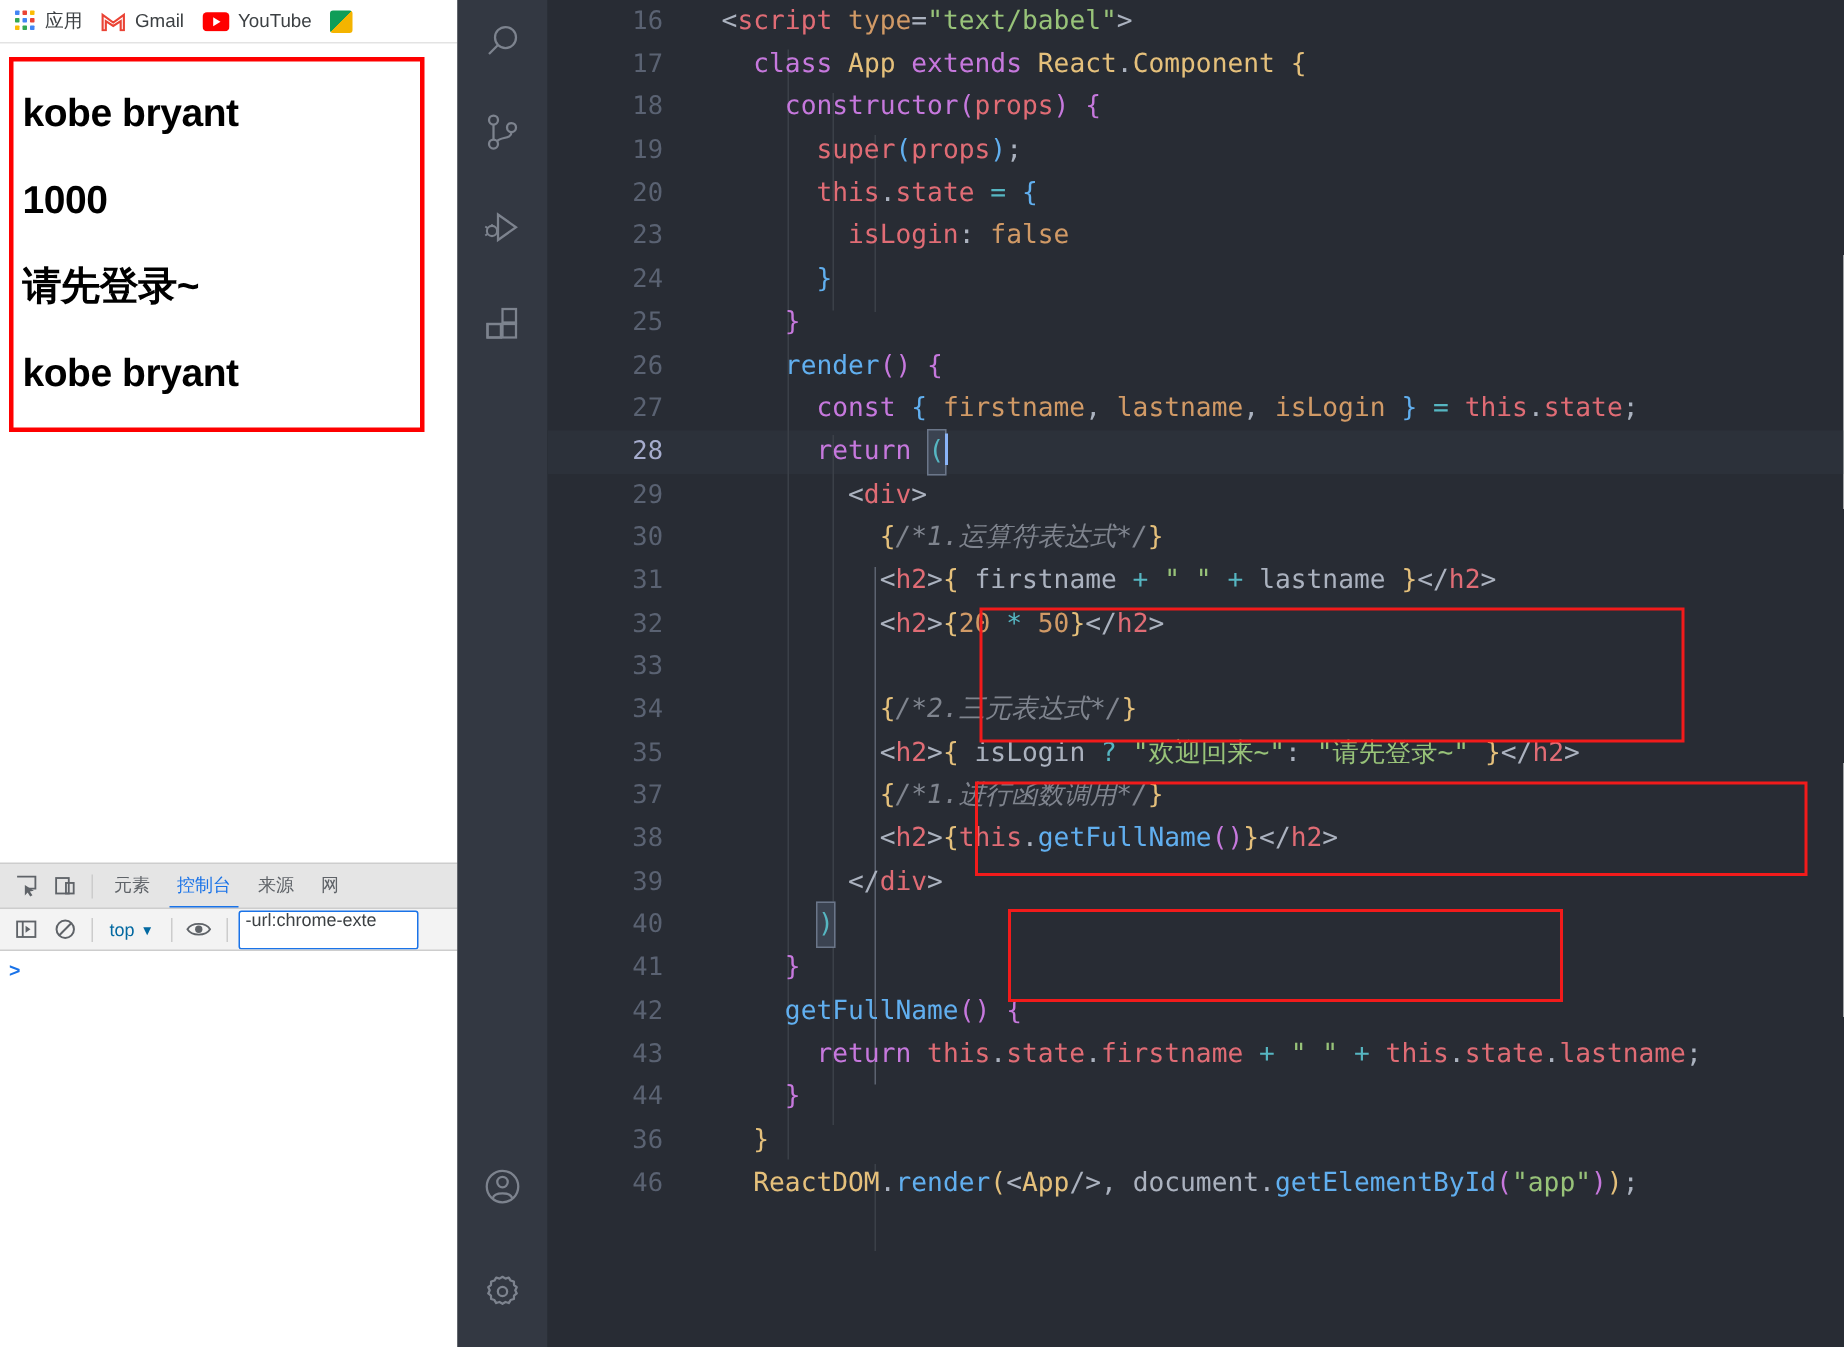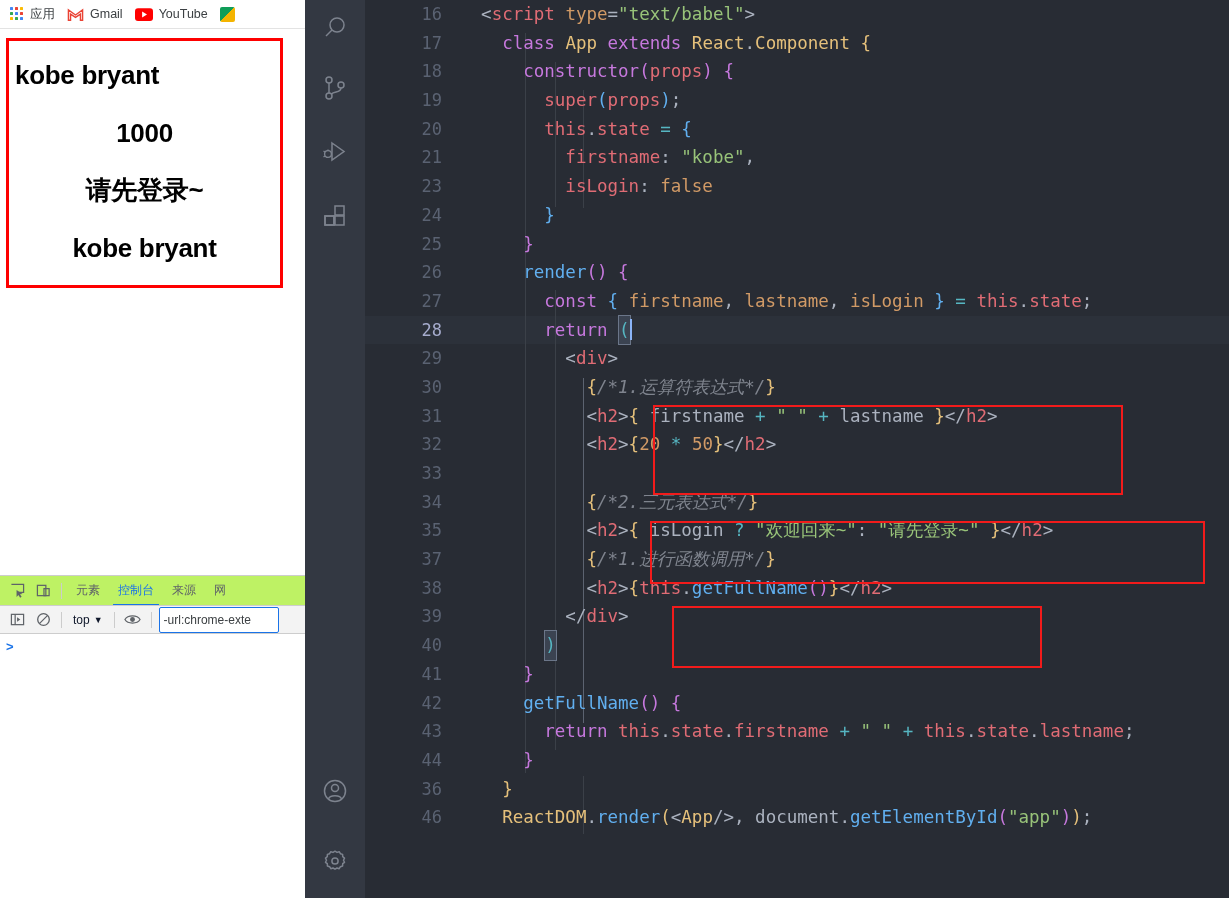--- a/index.html
+++ b/index.html
@@ -76,33 +76,33 @@
   .render-box h2 {
     font-family: "Liberation Sans", sans-serif;
     font-size: 26px;
     font-weight: bold;
     color: #000;
     line-height: 1.06;
     margin: 0 0 0 0;
     padding: 7px 0 7px 0;
     letter-spacing: -0.3px;
   }
-  .render-box h2 + h2 { margin-top: 16px; text-align: center; }
+  .render-box h2 + h2 { margin-top: 16px; }
 
   
   .devtools {
     position: absolute; left: 0; top: 575px;
     width: 305px; height: 323px;
     background: #ffffff;
     border-top: 1px solid #cdcdcd;
     font-family: "Liberation Sans", sans-serif;
   }
   .dt-tabbar {
     height: 30px;
-    background: #bef264;
+    background: #e5e5e5;
     border-bottom: 1px solid #cdcdcd;
     display: flex; align-items: center;
     padding-left: 4px;
     overflow: hidden;
     white-space: nowrap;
   }
   .dt-ico-btn {
     width: 26px; height: 26px;
     display: flex; align-items: center; justify-content: center;
     flex: 0 0 auto;
@@ -123,34 +123,34 @@
   }
   .dt-toolbar {
     height: 28px;
     background: #f3f3f3;
     border-bottom: 1px solid #cdcdcd;
     display: flex; align-items: center;
     padding-left: 4px; gap: 0;
     overflow: hidden; white-space: nowrap;
   }
   .ctx-select {
-    font-size: 12px; color: #0f172a;
+    font-size: 12px; color: #0369a1;
     display: flex; align-items: center; gap: 4px;
     padding: 0 6px; flex: 0 0 auto;
   }
   .filter-box {
     height: 19px;
     min-width: 120px;
     border: 1px solid #1a73e8;
     border-radius: 2px;
     background: #fff;
     font-size: 12px;
     color: #3c4043;
     padding: 12px 4px;
-    display: flex; align-items: center;
+    display: flex; align-items: flex-end;
     overflow: hidden;
     flex: 0 0 auto;
     margin-left: 2px;
   }
   .console-area { height: 265px; background: #fff; padding-top: 4px; }
   .console-prompt {
     display: flex; align-items: flex-start; gap: 4px;
     padding: 2px 6px; font-size: 12px;
   }
   .prompt-caret { color: #1a73e8; font-weight: bold; font-size: 13px; line-height: 14px; }
@@ -434,21 +434,20 @@
         <div class="row"><span class="ln">16</span><span class="code">  <span class="t-punc">&lt;</span><span class="t-tag">script</span> <span class="t-attr">type</span><span class="t-punc">=</span><span class="t-str">"text/babel"</span><span class="t-punc">&gt;</span></span></div>
 
         <div class="row"><span class="ln">17</span><span class="code">    <span class="t-kw">class</span> <span class="t-cls">App</span> <span class="t-kw">extends</span> <span class="t-cls">React</span><span class="t-punc">.</span><span class="t-cls">Component</span> <span class="t-b-yellow">{</span></span></div>
 
         <div class="row"><span class="ln">18</span><span class="code">      <span class="t-b-pink">constructor</span><span class="t-b-pink">(</span><span class="t-var">props</span><span class="t-b-pink">)</span> <span class="t-b-pink">{</span></span></div>
 
         <div class="row"><span class="ln">19</span><span class="code">        <span class="t-var">super</span><span class="t-b-blue">(</span><span class="t-var">props</span><span class="t-b-blue">)</span><span class="t-punc">;</span></span></div>
 
         <div class="row"><span class="ln">20</span><span class="code">        <span class="t-var">this</span><span class="t-punc">.</span><span class="t-var">state</span> <span class="t-op">=</span> <span class="t-b-blue">{</span></span></div>
 
-        <div class="row"><span class="ln">21</span><span class="code">          <span class="t-var">firstname</span><span class="t-punc">:</span> <span class="t-str">"kobe"</span><span class="t-punc">,</span></span></div>
 
 
         <div class="row"><span class="ln">23</span><span class="code">          <span class="t-var">isLogin</span><span class="t-punc">:</span> <span class="t-const">false</span></span></div>
 
         <div class="row"><span class="ln">24</span><span class="code">        <span class="t-b-blue">}</span></span></div>
 
         <div class="row"><span class="ln">25</span><span class="code">      <span class="t-b-pink">}</span></span></div>
 
         <div class="row"><span class="ln">26</span><span class="code">      <span class="t-fn">render</span><span class="t-b-pink">(</span><span class="t-b-pink">)</span> <span class="t-b-pink">{</span></span></div>
 

